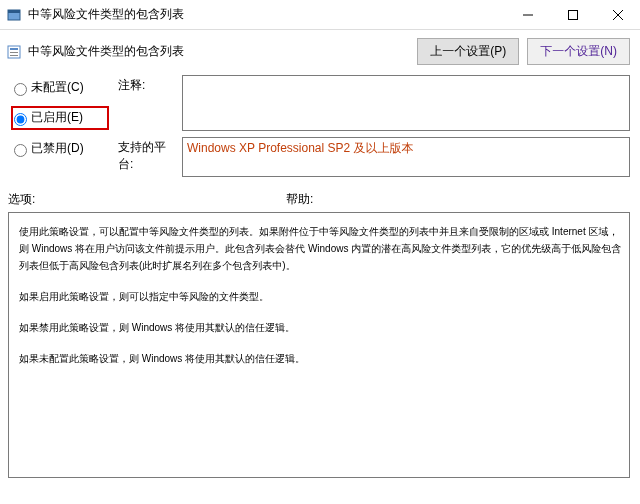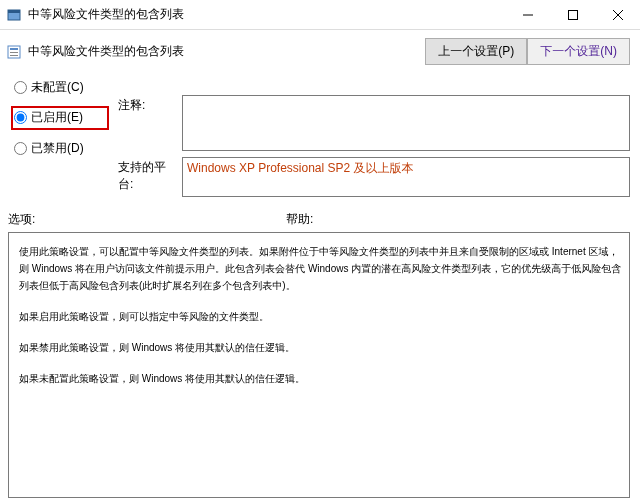--- a/index.html
+++ b/index.html
@@ -33,46 +33,46 @@
     color: #333;
   }
   .subheader {
     display: flex;
     align-items: center;
     padding: 8px 10px 4px 6px;
     gap: 6px;
   }
   .subheader .sub-icon { width: 16px; height: 16px; }
   .subheader .sub-title { flex: 1; font-size: 12px; }
-  .hdr-buttons { display: flex; gap: 0; }
+  .hdr-buttons { display: flex; gap: 8px; }
   .hdr-btn {
     border: 1px solid #adadad;
     background: #e1e1e1;
     padding: 4px 12px;
     font-size: 12px;
     font-family: inherit;
   }
   .hdr-btn.disabled { color: #4c1d95; background: #f0f0f0; }
   .config-area { padding: 6px 10px 4px 14px; }
   .config-row { display: flex; align-items: flex-start; }
   .radios {
     display: flex; flex-direction: column;
     gap: 10px;
     width: 104px;
     padding-top: 4px;
   }
-  .radio-item { display: flex; align-items: center; gap: 4px; }
+  .radio-item { display: flex; align-items: flex-end; gap: 4px; }
   .radio-item input { width: 13px; height: 13px; }
   .radio-enabled-wrap {
     border: 2px solid #d40000;
     padding: 1px 24px 2px 1px;
     margin-left: -3px;
     width: fit-content;
   }
-  .right-col { flex: 1; display: flex; flex-direction: column; gap: 6px; margin-top: 20px; }
+  .right-col { flex: 1; display: flex; flex-direction: column; gap: 6px; }
   .field-row { display: flex; align-items: flex-start; gap: 6px; }
   .field-label { width: 58px; padding-top: 2px; text-align: left; }
   .comment-box {
     flex: 1;
     height: 56px;
     border: 1px solid #7a7a7a;
     background: #fff;
     overflow-y: scroll;
     resize: none;
     font-family: inherit;

